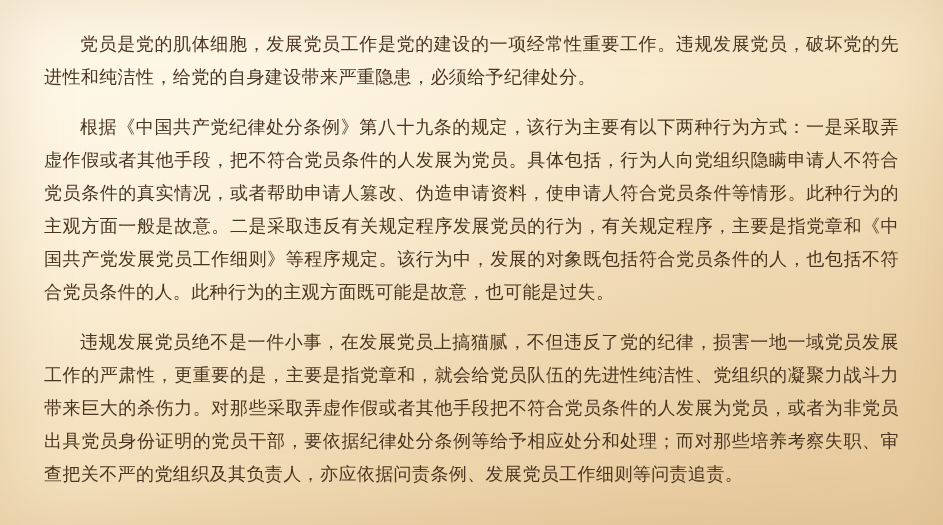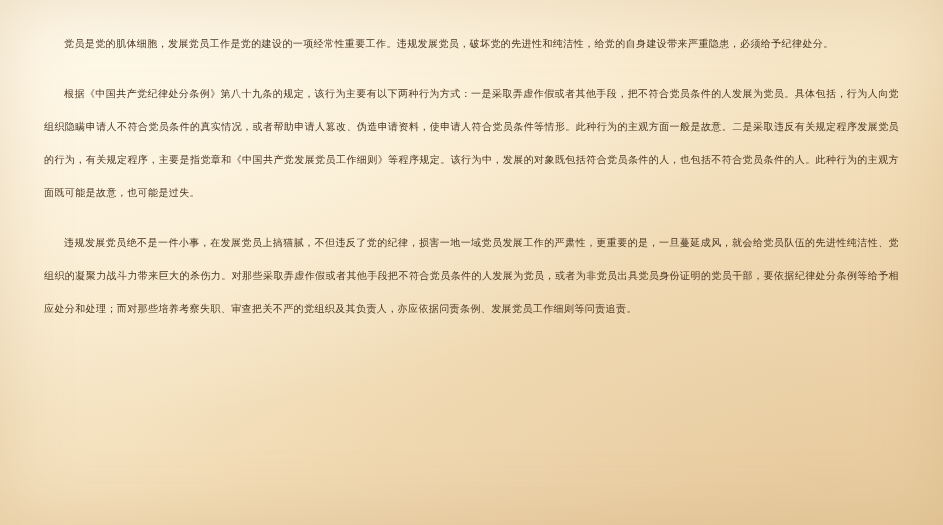--- a/index.html
+++ b/index.html
@@ -33,34 +33,34 @@
     box-shadow: inset 0 0 70px rgba(190,150,100,0.28);
   }
   .doc-body {
     position: relative;
     padding: 28px 44px 20px 44px;
     z-index: 1;
   }
   p.para {
     margin: 0 0 17px 0;
     text-indent: 2em;
-    font-size: 10px;
+    font-size: 18px;
     line-height: 33px;
     color: #4a3520;
     text-align: justify;
     text-justify: inter-ideograph;
     letter-spacing: 0.4px;
-    font-family: Liberation Mono, monospace;
+    font-family: Liberation Sans, sans-serif;
   }
   p.para:last-child {
     margin-bottom: 0;
   }
 </style>
 </head>
 <body>
 
 <div id="page">
   <div class="doc-body">
     <p class="para">党员是党的肌体细胞，发展党员工作是党的建设的一项经常性重要工作。违规发展党员，破坏党的先进性和纯洁性，给党的自身建设带来严重隐患，必须给予纪律处分。</p>
     <p class="para">根据《中国共产党纪律处分条例》第八十九条的规定，该行为主要有以下两种行为方式：一是采取弄虚作假或者其他手段，把不符合党员条件的人发展为党员。具体包括，行为人向党组织隐瞒申请人不符合党员条件的真实情况，或者帮助申请人篡改、伪造申请资料，使申请人符合党员条件等情形。此种行为的主观方面一般是故意。二是采取违反有关规定程序发展党员的行为，有关规定程序，主要是指党章和《中国共产党发展党员工作细则》等程序规定。该行为中，发展的对象既包括符合党员条件的人，也包括不符合党员条件的人。此种行为的主观方面既可能是故意，也可能是过失。</p>
-    <p class="para">违规发展党员绝不是一件小事，在发展党员上搞猫腻，不但违反了党的纪律，损害一地一域党员发展工作的严肃性，更重要的是，一旦蔓延成风，就会给党员队伍的先进性纯洁性、党组织的凝聚力战斗力带来巨大的杀伤力。对那些采取弄虚作假或者其他手段把不符合党员条件的人发展为党员，或者为非党员出具党员身份证明的党员干部，要依据纪律处分条例等给予相应处分和处理；而对那些培养考察失职、审查把关不严的党组织及其负责人，亦应依据问责条例、发展党员工作细则等问责追责。</p>
+    <p class="para">违规发展党员绝不是一件小事，在发展党员上搞猫腻，不但违反了党的纪律，损害一地一域党员发展工作的严肃性，更重要的是，主要是指党章和，就会给党员队伍的先进性纯洁性、党组织的凝聚力战斗力带来巨大的杀伤力。对那些采取弄虚作假或者其他手段把不符合党员条件的人发展为党员，或者为非党员出具党员身份证明的党员干部，要依据纪律处分条例等给予相应处分和处理；而对那些培养考察失职、审查把关不严的党组织及其负责人，亦应依据问责条例、发展党员工作细则等问责追责。</p>
   </div>
 </div>
 
 </body></html>

